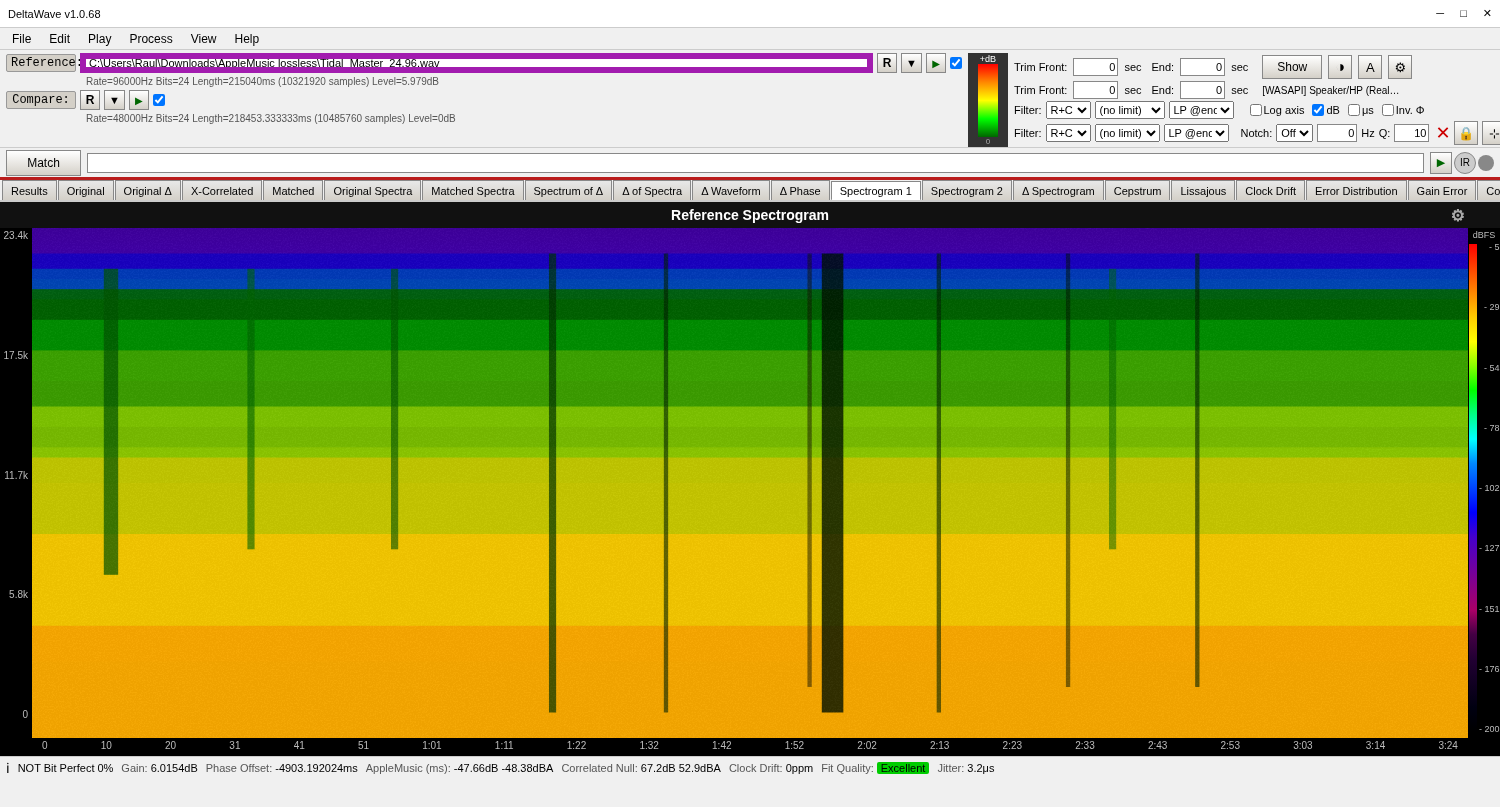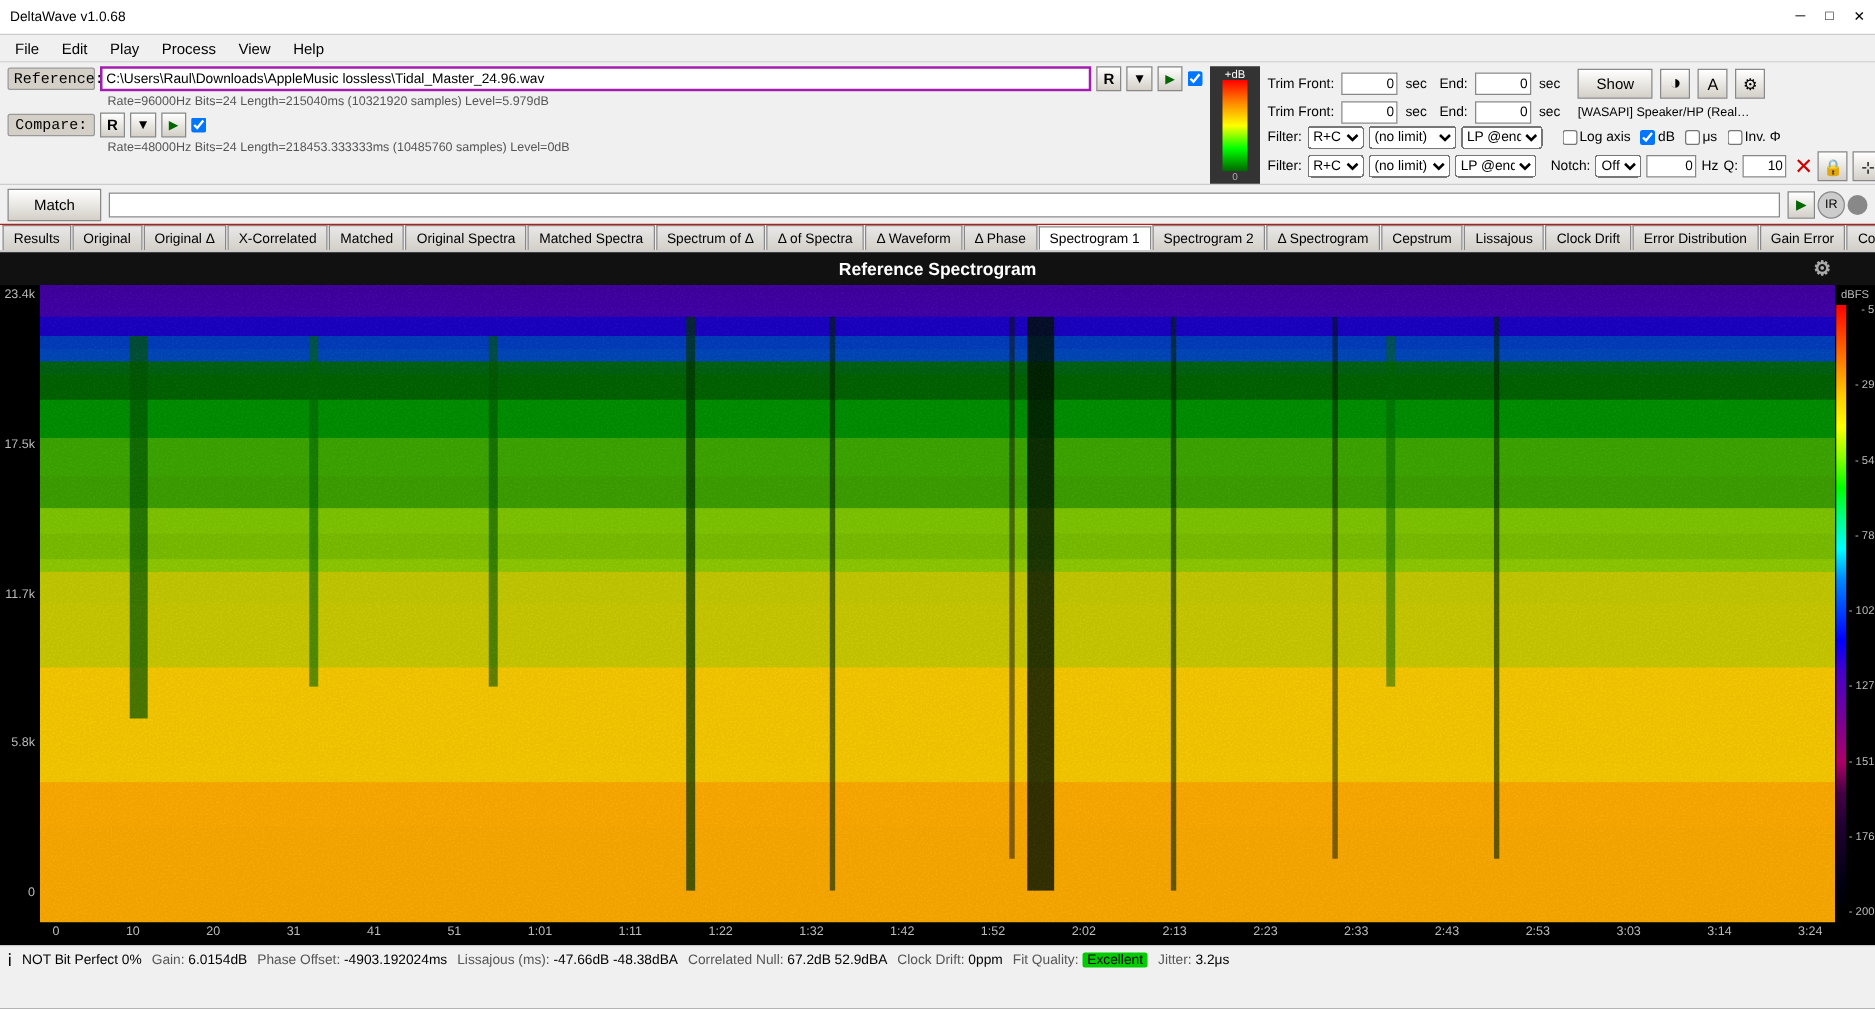--- a/index.html
+++ b/index.html
@@ -43,21 +43,21 @@
       color: #000;
       background: #d4d0c8;
       border: 1px solid #999;
       padding: 1px 4px;
       border-radius: 2px;
       font-family: Liberation Mono, monospace;
     }
     .file-input {
       flex: 1;
       height: 20px;
-      border: 2px solid #a21caf;
+      border: 6px solid #a21caf;
       background: #fff;
       font-size: 11px;
       padding: 0 3px;
     }
     .file-sub {
       margin-left: 80px;
       font-size: 10px;
       color: #555;
     }
     .btn-small {
@@ -386,21 +386,21 @@
       <span style="color:#cc0000; font-size:18px; cursor:pointer; margin-left:2px;">✕</span>
       <div style="display:flex; gap:4px; margin-left:auto;">
         <div class="icon-btn">🔒</div>
         <div class="icon-btn">⊹</div>
 
       </div>
     </div>
   </div>
 </div>
 
-<div style="display:flex; align-items:center; background:#f0f0f0; border-bottom:1px solid #b91c1c; height:32px; padding:2px 6px;">
+<div style="display:flex; align-items:center; background:#f0f0f0; border-bottom:3px solid #b91c1c; height:32px; padding:2px 6px;">
   <button id="match-btn" style="width:75px; height:26px; background:linear-gradient(to bottom,#fff,#d4d0c8); border:1px solid #888; font-size:12px; cursor:pointer;">Match</button>
   <div style="flex:1; height:20px; border:1px solid #888; background:#fff; margin:0 6px;"></div>
   <div style="width:22px; height:22px; background:linear-gradient(to bottom,#fff,#d4d0c8); border:1px solid #888; display:flex; align-items:center; justify-content:center; cursor:pointer; color:#060; font-size:11px;">▶</div>
   <div style="width:22px; height:22px; background:#ccc; border:1px solid #888; display:flex; align-items:center; justify-content:center; margin-left:2px; font-size:10px; border-radius:50%;">IR</div>
   <div style="width:16px; height:16px; background:#888; border-radius:50%; margin-left:2px;"></div>
 </div>
 
 <div id="tabs">
   <div class="tab">Results</div>
   <div class="tab">Original</div>
@@ -566,21 +566,21 @@
   </div>
   <div class="status-item">
     <span class="status-label">Gain:</span>
     <span class="status-value">6.0154dB</span>
   </div>
   <div class="status-item">
     <span class="status-label">Phase Offset:</span>
     <span class="status-value">-4903.192024ms</span>
   </div>
   <div class="status-item">
-    <span class="status-label">Lissajous (ms):</span>
+    <span class="status-label">AppleMusic (ms):</span>
     <span class="status-value">-47.66dB</span>
     <span class="status-value">-48.38dBA</span>
   </div>
   <div class="status-item">
     <span class="status-label">Correlated Null:</span>
     <span class="status-value">67.2dB</span>
     <span class="status-value">52.9dBA</span>
   </div>
   <div class="status-item">
     <span class="status-label">Clock Drift:</span>

